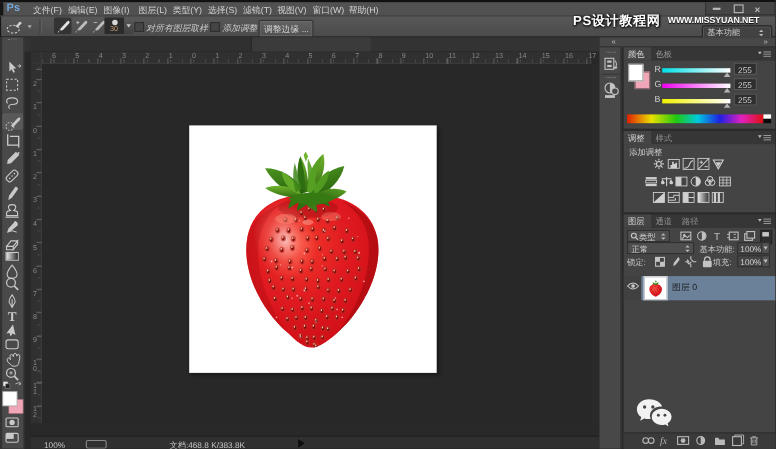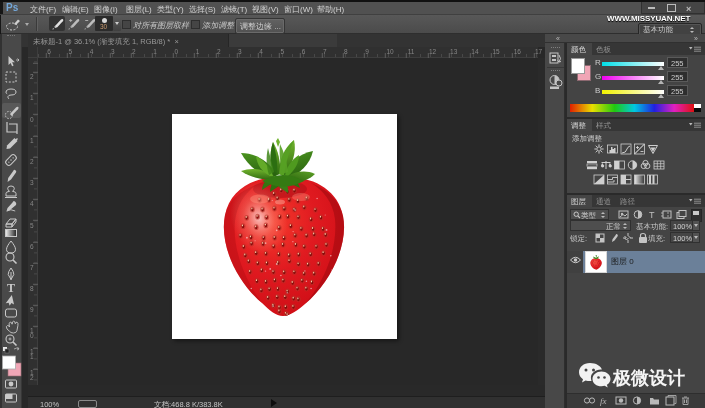--- a/index.html
+++ b/index.html
@@ -69,31 +69,31 @@
 </div>
 <div class="abs" style="left:113px;top:15.5px;width:8px;height:15px;background:linear-gradient(#5a5a5a,#404040);border-radius:1px;"></div>
 <div class="abs" style="left:114.5px;top:21.5px;width:0;height:0;border-top:3px solid #ccc;border-left:2.5px solid transparent;border-right:2.5px solid transparent;"></div>
 <div class="abs" style="left:122px;top:19.5px;width:7px;height:7px;background:#454545;border:1px solid #2e2e2e;"></div>
 <div class="abs t8" style="left:133px;top:20px;">对所有图层取样</div>
 <div class="abs" style="left:191px;top:19.5px;width:7px;height:7px;background:#454545;border:1px solid #2e2e2e;"></div>
 <div class="abs t8" style="left:202px;top:20px;">添加调整</div>
 <div class="abs" style="left:236px;top:19px;width:46px;height:12px;background:linear-gradient(#616161,#525252);border:1px solid #6a6a6a;outline:1px solid #353535;border-radius:1px;"></div>
 <div class="abs" style="left:240px;top:20.5px;font-size:8px;color:#d0d0d0;">调整边缘 ...</div>
 
+<div class="abs" style="left:521px;top:11px;font-size:12px;font-weight:bold;color:#fff;letter-spacing:.5px;text-shadow:0 1px 2px #000,1px 0 2px #000;">PS设计教程网</div>
 <div class="abs" style="left:607px;top:13.5px;font-size:8px;font-weight:bold;color:#fff;letter-spacing:-.1px;text-shadow:0 1px 1px #000;">WWW.MISSYUAN.NET</div>
 
 <div class="abs" style="left:639px;top:24px;width:60px;height:10px;background:#424242;border:1px solid #555;outline:1px solid #262626;border-radius:1px;"></div>
 <div class="abs" style="left:643px;top:25px;font-size:7.5px;color:#ccc;">基本功能</div>
 <div class="abs" style="left:690px;top:26.5px;width:0;height:0;border-bottom:2.5px solid #bbb;border-left:2.5px solid transparent;border-right:2.5px solid transparent;"></div>
     <div class="abs" style="left:690px;top:30.5px;width:0;height:0;border-top:2.5px solid #bbb;border-left:2.5px solid transparent;border-right:2.5px solid transparent;"></div>
 
 <div class="abs" style="left:0;top:34px;width:545px;height:13px;background:#333333;"></div>
 <div class="abs" style="left:3px;top:36px;font-size:7px;color:#999;">»</div>
 <div class="abs" style="left:28px;top:34px;width:201px;height:13px;background:#303030;border-right:1px solid #262626;box-sizing:border-box;"></div>
-<div class="abs" style="left:33px;top:36.5px;font-size:7.5px;color:#989898;">未标题-1 @ 36.1% (渐变填充 1, RGB/8) *&nbsp;&nbsp;×</div>
 <div class="abs" style="left:229px;top:34px;width:108px;height:13px;background:#3b3b3b;"></div>
 
 <div class="abs" id="docwin" style="left:28px;top:47px;width:517px;height:361px;background:#282828;overflow:hidden;">
 
   <div class="abs" style="left:0;top:0;width:10px;height:11px;background:#303030;border-right:1px solid #3e3e3e;border-bottom:1px solid #3e3e3e;box-sizing:border-box;"></div>
 
   <div class="abs" style="left:10px;top:0;width:500px;height:11px;background:#303030;border-bottom:1px solid #3e3e3e;box-sizing:border-box;">
     <div class="abs" style="left:0;top:7px;width:500px;height:3px;background:repeating-linear-gradient(90deg,#484848 0,#484848 1px,transparent 1px,transparent 10.6px);"></div>
     <div class="abs" style="left:0;top:6px;width:500px;height:5px;background:repeating-linear-gradient(90deg,#5d5d5d 0,#5d5d5d 1px,transparent 1px,transparent 21.2px);background-position:7.8px 0;"></div>
     <div class="abs" id="hnums" style="left:0;top:0;width:500px;height:11px;">
@@ -778,21 +778,21 @@
 <rect x="46" y="2" width="8" height="7"></rect>
           <path d="M44 4 h2 m4 0 h2 M44 7 h2 m4 0 h2" stroke-width=".8"></path>
 <rect x="60" y="3.5" width="7" height="6"></rect>
           <rect x="62" y="1.5" width="7" height="6" fill="#444444"></rect>
 </g>
 </svg>
 <div class="abs" style="left:124px;top:166px;width:9px;height:11px;background:#2f2f2f;border:1px solid #262626;"></div>
 <div class="abs" style="left:125.5px;top:167.5px;width:6px;height:4px;background:#c8c8c8;"></div>
 
 <div class="abs" style="left:3px;top:177px;width:61px;height:11px;background:#4e4e4e;border:1px solid #303030;box-sizing:border-box;"></div>
-<div class="abs" style="left:7px;top:179px;font-size:7.5px;color:#d0d0d0;margin-left:32px;">正常</div>
+<div class="abs" style="left:7px;top:179px;font-size:7.5px;color:#d0d0d0;">正常</div>
 <div class="abs" style="left:56px;top:180px;width:0;height:0;border-bottom:2.5px solid #bbb;border-left:2.5px solid transparent;border-right:2.5px solid transparent;"></div>
       <div class="abs" style="left:56px;top:184px;width:0;height:0;border-top:2.5px solid #bbb;border-left:2.5px solid transparent;border-right:2.5px solid transparent;"></div>
 <div class="abs" style="left:69px;top:179px;font-size:7.5px;color:#c8c8c8;">基本功能:</div>
 <div class="abs" style="left:103px;top:177px;width:30px;height:11px;background:#454545;border:1px solid #303030;box-sizing:border-box;"></div>
 <div class="abs" style="left:106px;top:179px;font-size:7.5px;color:#d0d0d0;">100%</div>
 <div class="abs" style="left:125px;top:177px;width:8px;height:11px;background:#525252;border:1px solid #303030;box-sizing:border-box;"></div>
 <div class="abs" style="left:126.5px;top:181px;width:0;height:0;border-top:3px solid #bbb;border-left:2.5px solid transparent;border-right:2.5px solid transparent;"></div>
 
 <div class="abs" style="left:3px;top:191px;font-size:7.5px;color:#c8c8c8;">锁定:</div>
 <svg class="abs" style="left:28px;top:189px;" width="56" height="12" viewBox="0 0 56 12">
@@ -848,21 +848,20 @@
 <div class="abs" style="left:44px;top:213px;font-size:8px;color:#1c1c1c;">图层 0</div>
 
 <svg class="abs" style="left:11px;top:318px;" width="34" height="30" viewBox="0 0 34 30">
 <path d="M12 2 C5.5 2 1 6.2 1 11.2 c0 2.9 1.5 5.3 4 7 l-1 3.2 l3.6-2 c1.3 .4 2.8 .6 4.4 .6 c.5 0 1 0 1.5-.1 c-.4-1-.6-2-.6-3.1 c0-4.6 4.4-8.3 9.9-8.3 c.4 0 .7 0 1.1 .1 C22.9 4.9 17.9 2 12 2z" fill="#f2f2f2"></path>
 <circle cx="8" cy="9" r="1.5" fill="#444444"></circle>
         <circle cx="15.5" cy="9" r="1.5" fill="#444444"></circle>
 <path d="M23.5 10.5 c-5 0-9 3.3-9 7.4 c0 4.1 4 7.4 9 7.4 c1.1 0 2.2-.2 3.2-.5 l3 1.7 l-.8-2.7 c2.2-1.4 3.6-3.5 3.6-5.9 c0-4.1-4-7.4-9-7.4z" fill="#f2f2f2"></path>
 <circle cx="20.5" cy="16.5" r="1.3" fill="#444444"></circle>
         <circle cx="26.5" cy="16.5" r="1.3" fill="#444444"></circle>
 </svg>
-<div class="abs" style="left:46px;top:323px;font-size:18px;font-weight:bold;color:#f5f5f5;">极微设计</div>
 
 <div class="abs" style="left:0;top:350px;width:138px;height:15px;background:#3a3a3a;border-top:1px solid #2e2e2e;box-sizing:border-box;"></div>
 <svg class="abs" style="left:0;top:350px;" width="138" height="15" viewBox="0 0 138 15" id="lbot">
         <g stroke="#b9b9b9" fill="none" stroke-width="1">
 <circle cx="20" cy="7.5" r="2.6"></circle>
           <circle cx="25" cy="7.5" r="2.6"></circle>
 <text x="33" y="11" font-size="9" font-style="italic" fill="#b9b9b9" stroke="none" font-family="Liberation Serif">fx</text>
 <rect x="49" y="4" width="10" height="7"></rect>
           <circle cx="54" cy="7.5" r="2.2" fill="#b9b9b9" stroke="none"></circle>
 <circle cx="70" cy="7.5" r="3.6"></circle>

